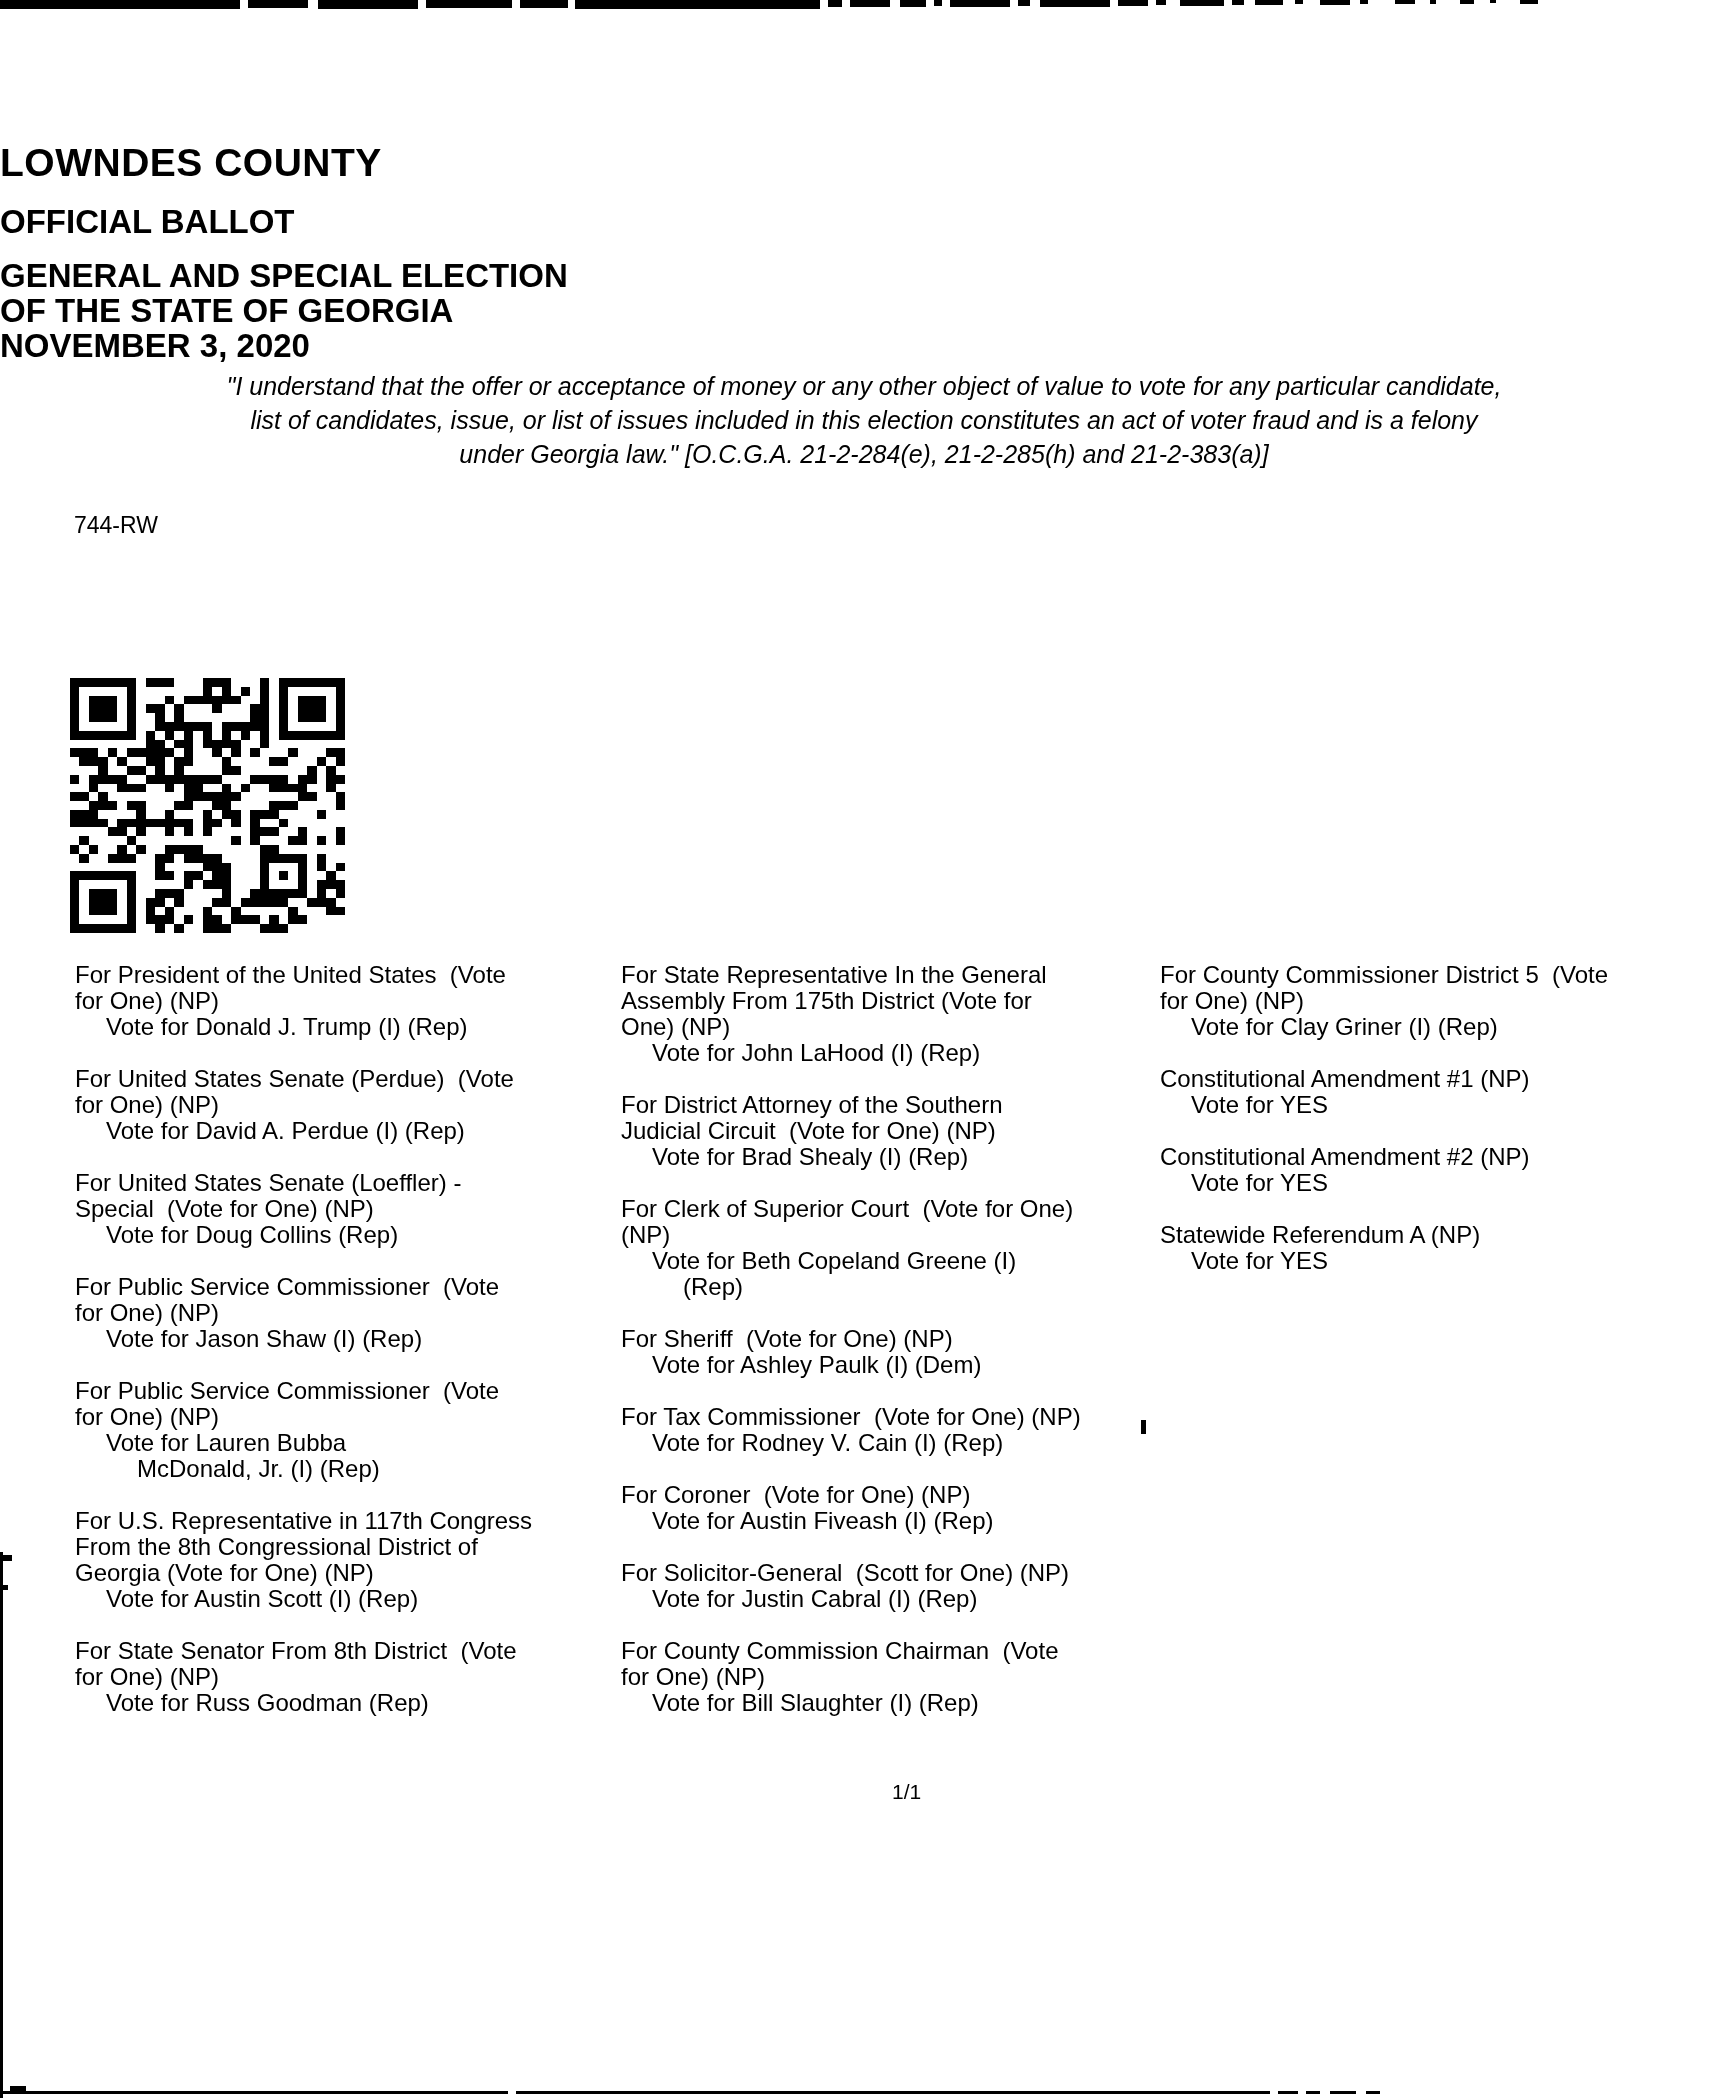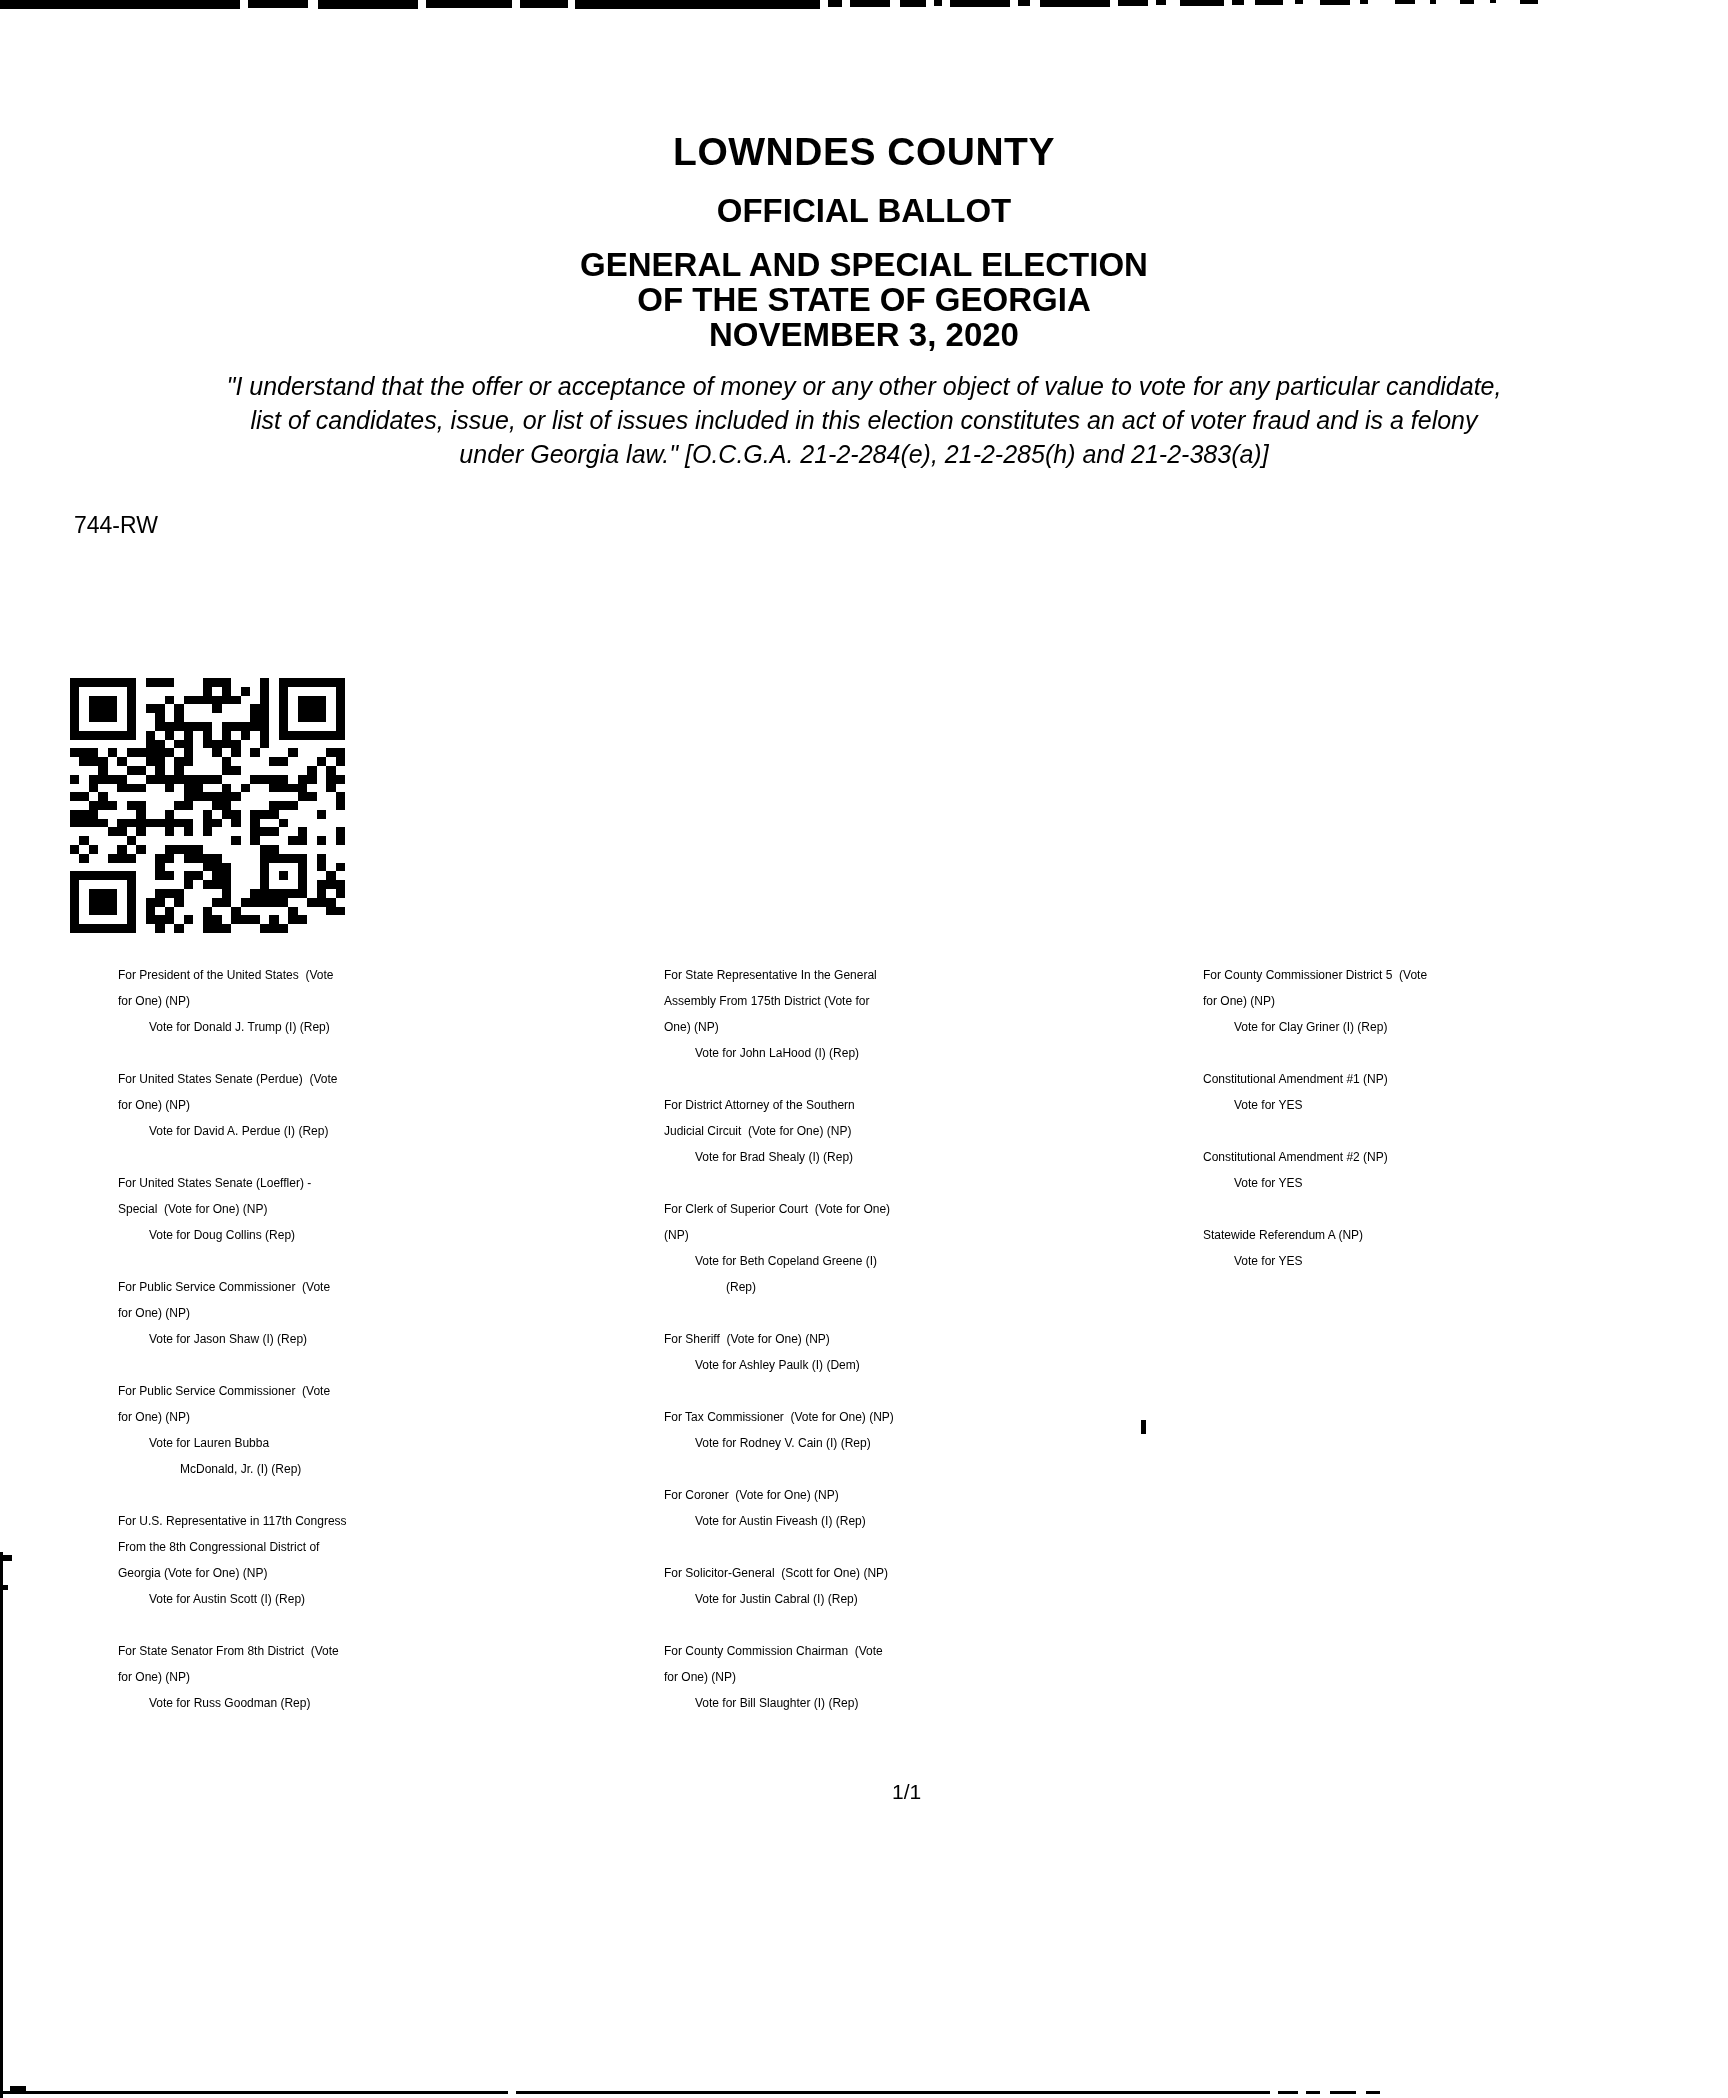--- a/index.html
+++ b/index.html
@@ -1,31 +1,31 @@
 <!DOCTYPE html>
 <html><head>
 <meta charset="utf-8">
 <style>
   html,body{margin:0;padding:0;background:#ffffff;}
   .page{position:relative;width:1728px;height:2098px;background:#ffffff;color:#000000;
         font-family:"Liberation Sans",sans-serif;overflow:hidden;}
   .artifact{position:absolute;}
-  .hdr{position:absolute;left:0;width:100%;text-align:center;font-weight:bold;white-space:pre-wrap;}
+  .hdr{position:absolute;left:0;width:100%;text-align:left;font-weight:bold;white-space:pre-wrap;margin-top:11px;}
   #t1{top:130px;font-size:39px;letter-spacing:0.5px;}
   #t2{top:192px;font-size:33px;}
   #t3{top:247px;font-size:33px;line-height:35px;}
   .notice{position:absolute;top:369px;left:44px;right:44px;text-align:center;
           font-style:italic;font-size:25px;line-height:34px;white-space:pre-wrap;}
   .stylecode{position:absolute;top:512px;left:74px;font-size:23px;}
   .qr{position:absolute;top:678px;left:70px;}
   .col{position:absolute;top:962px;}
   #col1{left:75px;width:506px;}
   #col2{left:621px;width:506px;}
   #col3{left:1160px;width:548px;}
-  .contest{margin-bottom:26px;font-size:12px;line-height:26px;margin-left:43px;}
+  .contest{margin-bottom:26px;font-size:24px;line-height:26px;}
   .office{white-space:pre-wrap;}
   .vote{white-space:pre-wrap;padding-left:62px;text-indent:-31px;}
   .pageno{position:absolute;top:1780px;left:892px;font-size:21px;}
 </style>
 </head>
 <body>
 
 <div class="page">
 
   <svg class="artifact" style="top:0;left:0" width="1728" height="14" viewBox="0 0 1728 14" shape-rendering="crispEdges">

